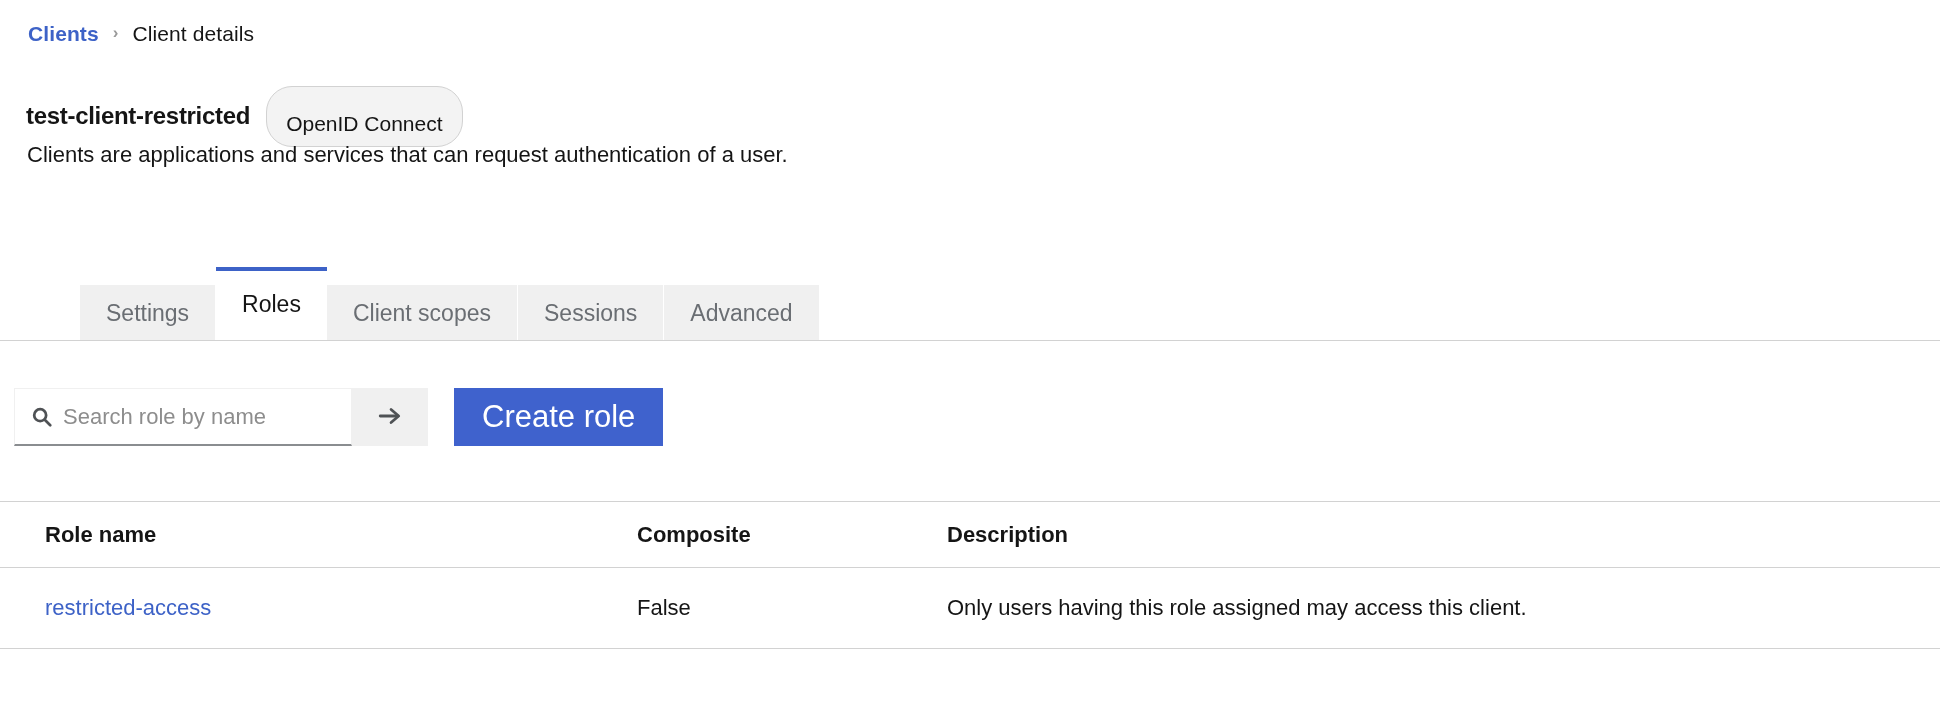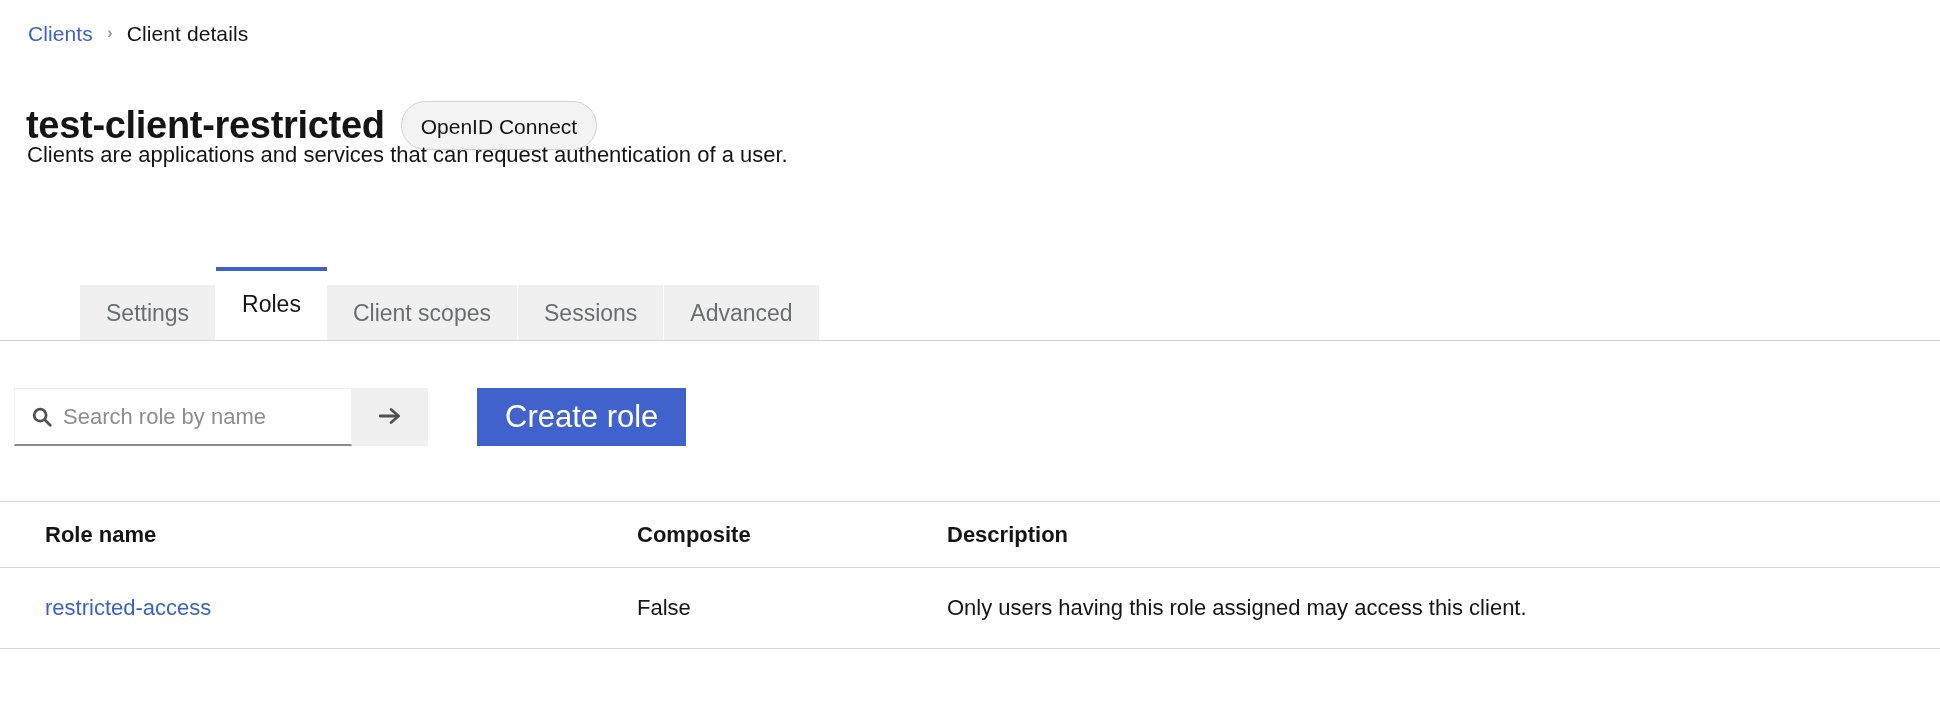--- a/index.html
+++ b/index.html
@@ -26,50 +26,51 @@
     display: flex;
     align-items: center;
     font-size: 21px;
     line-height: 28px;
     letter-spacing: 0.1px;
   }
   .crumb-link {
     color: #3d62c7;
     text-decoration: none;
     cursor: pointer;
+    font-weight: bold;
   }
   .crumb-sep {
     margin: 0 14px;
     color: #9a9a9a;
     font-size: 17px;
     font-weight: bold;
     display: inline-block;
     transform: translateY(-1px);
   }
   .crumb-current { color: #151515; }
 
   
   .title-row {
     position: absolute;
     left: 26px;
     top: 76px;
     display: flex;
     align-items: center;
   }
   .page-title {
-    font-size: 38px;
+    font-size: 24px;
     line-height: 48px;
     font-weight: bold;
     color: #151515;
     letter-spacing: -0.3px;
     white-space: nowrap;
   }
   .type-badge {
     margin-left: 16px;
-    padding: 12px 19px 9px 19px;
+    padding: 24px 19px 9px 19px;
     border: 1px solid #d2d2d2;
     border-radius: 26px;
     background: #f3f3f3;
     color: #151515;
     font-size: 21px;
     line-height: 26px;
     white-space: nowrap;
   }
 
   .subtitle {
@@ -133,21 +134,20 @@
     background: #d2d2d2;
   }
 
   
   .toolbar {
     position: absolute;
     left: 14px;
     top: 388px;
     display: flex;
     align-items: flex-start;
-    gap: 23px;
   }
   .search-group {
     display: flex;
     align-items: stretch;
     height: 58px;
   }
   .search-field {
     position: relative;
     width: 338px;
     height: 58px;

